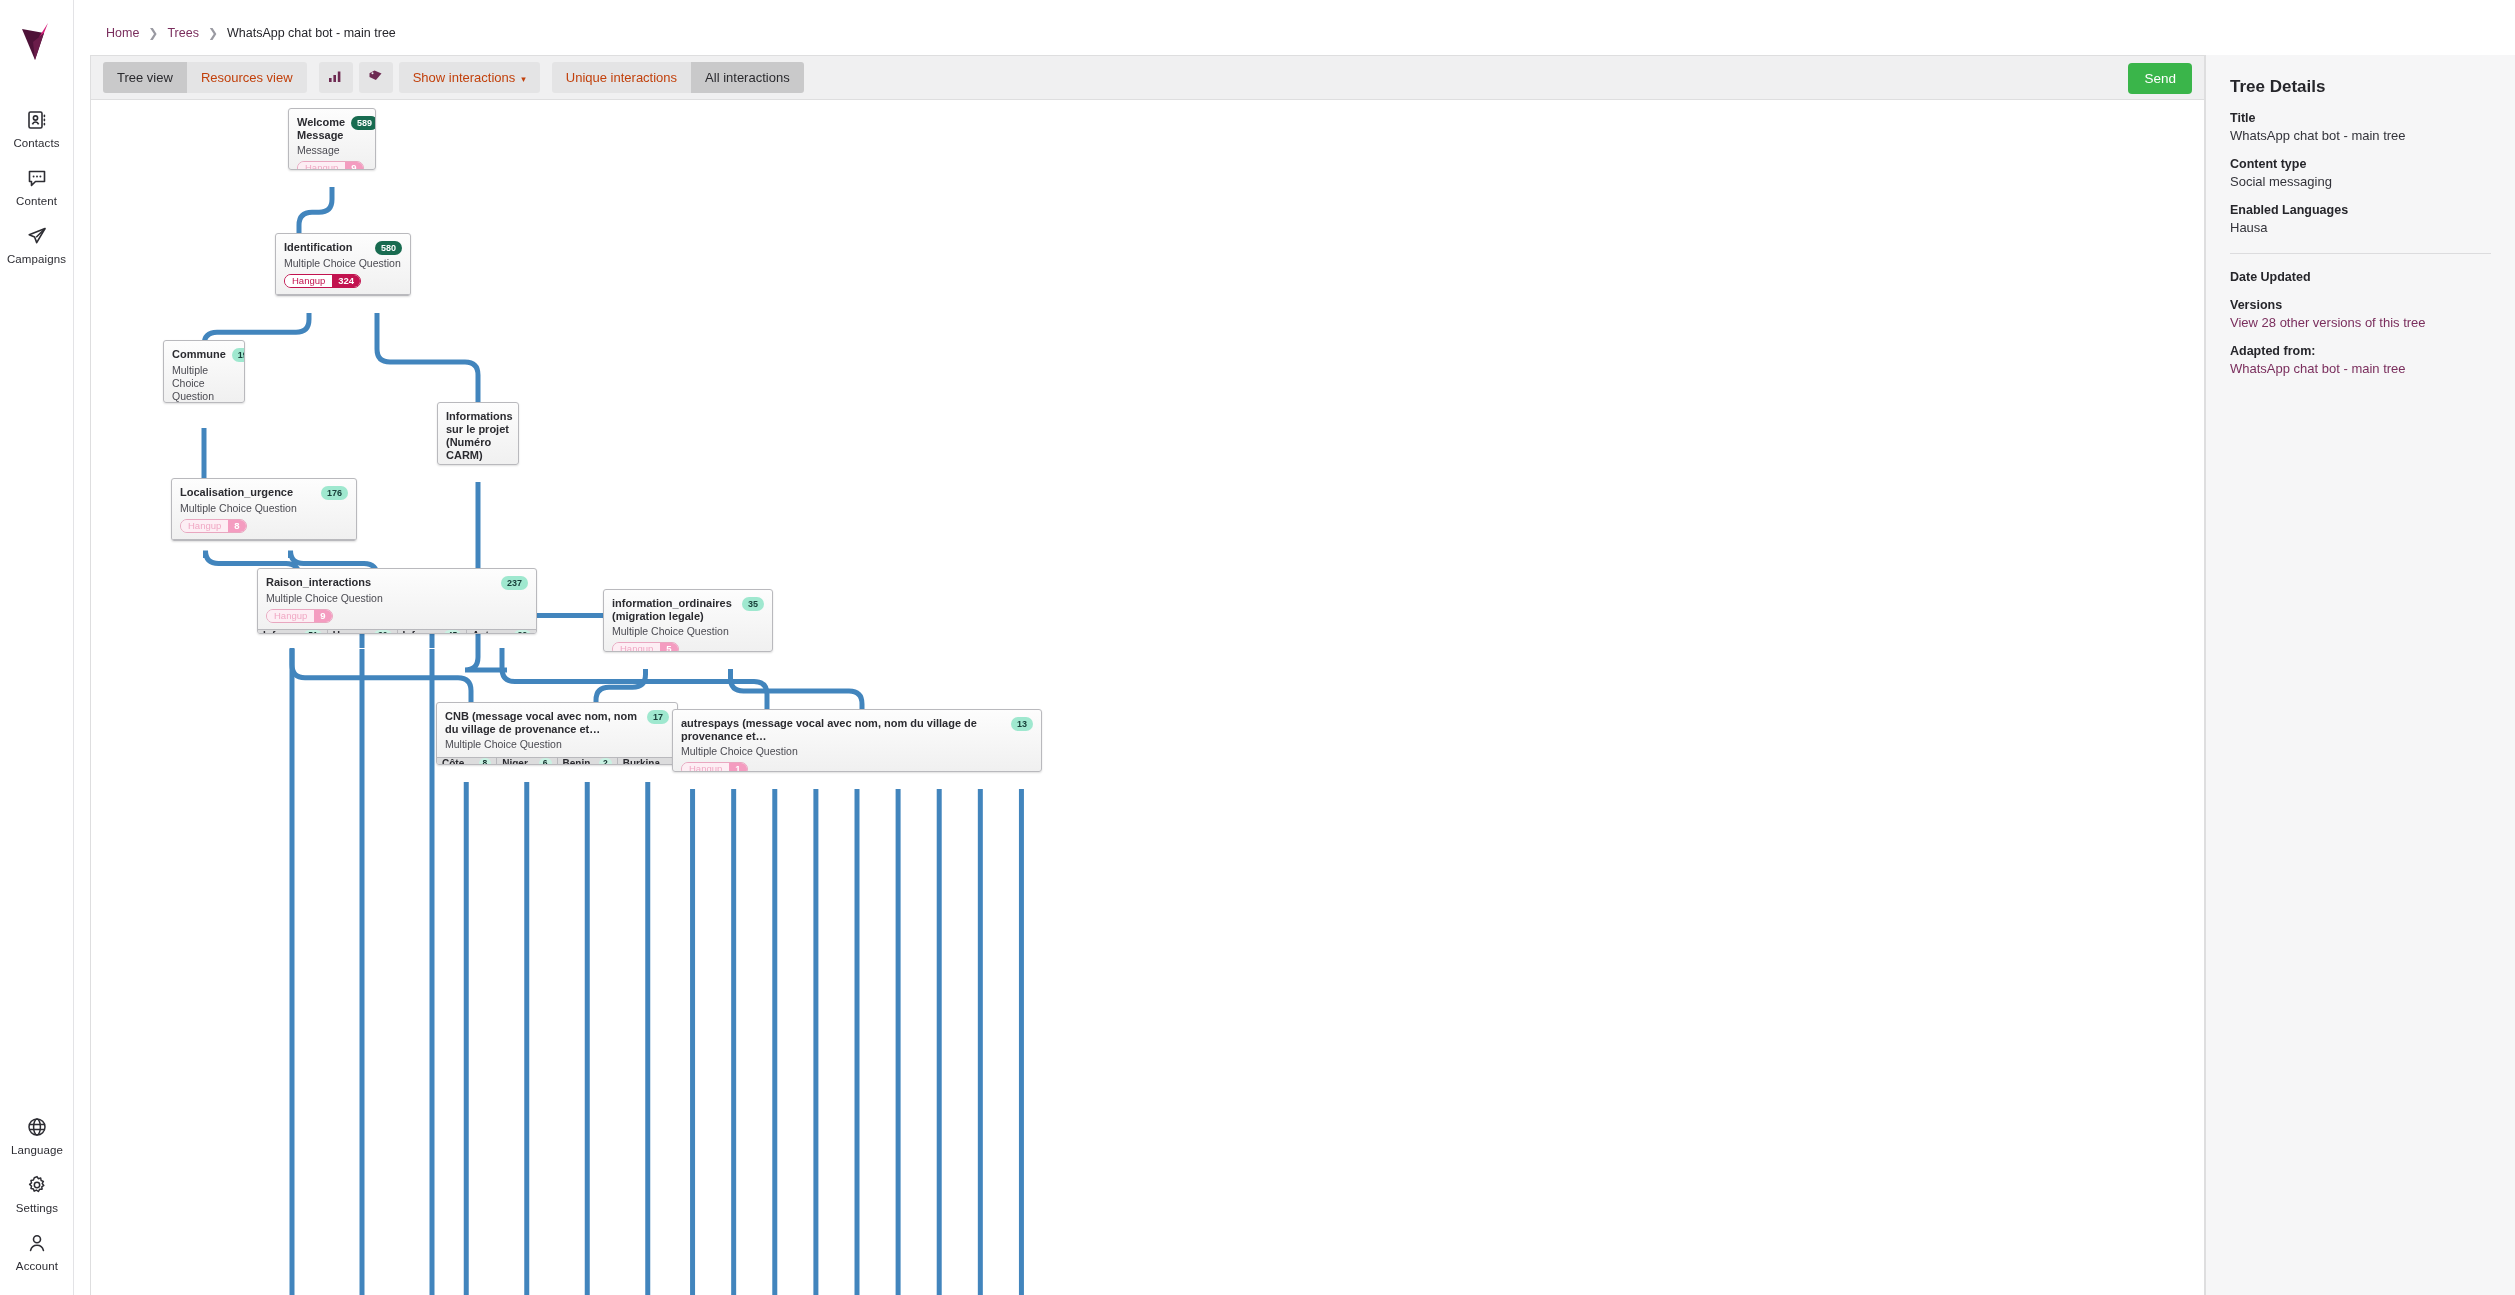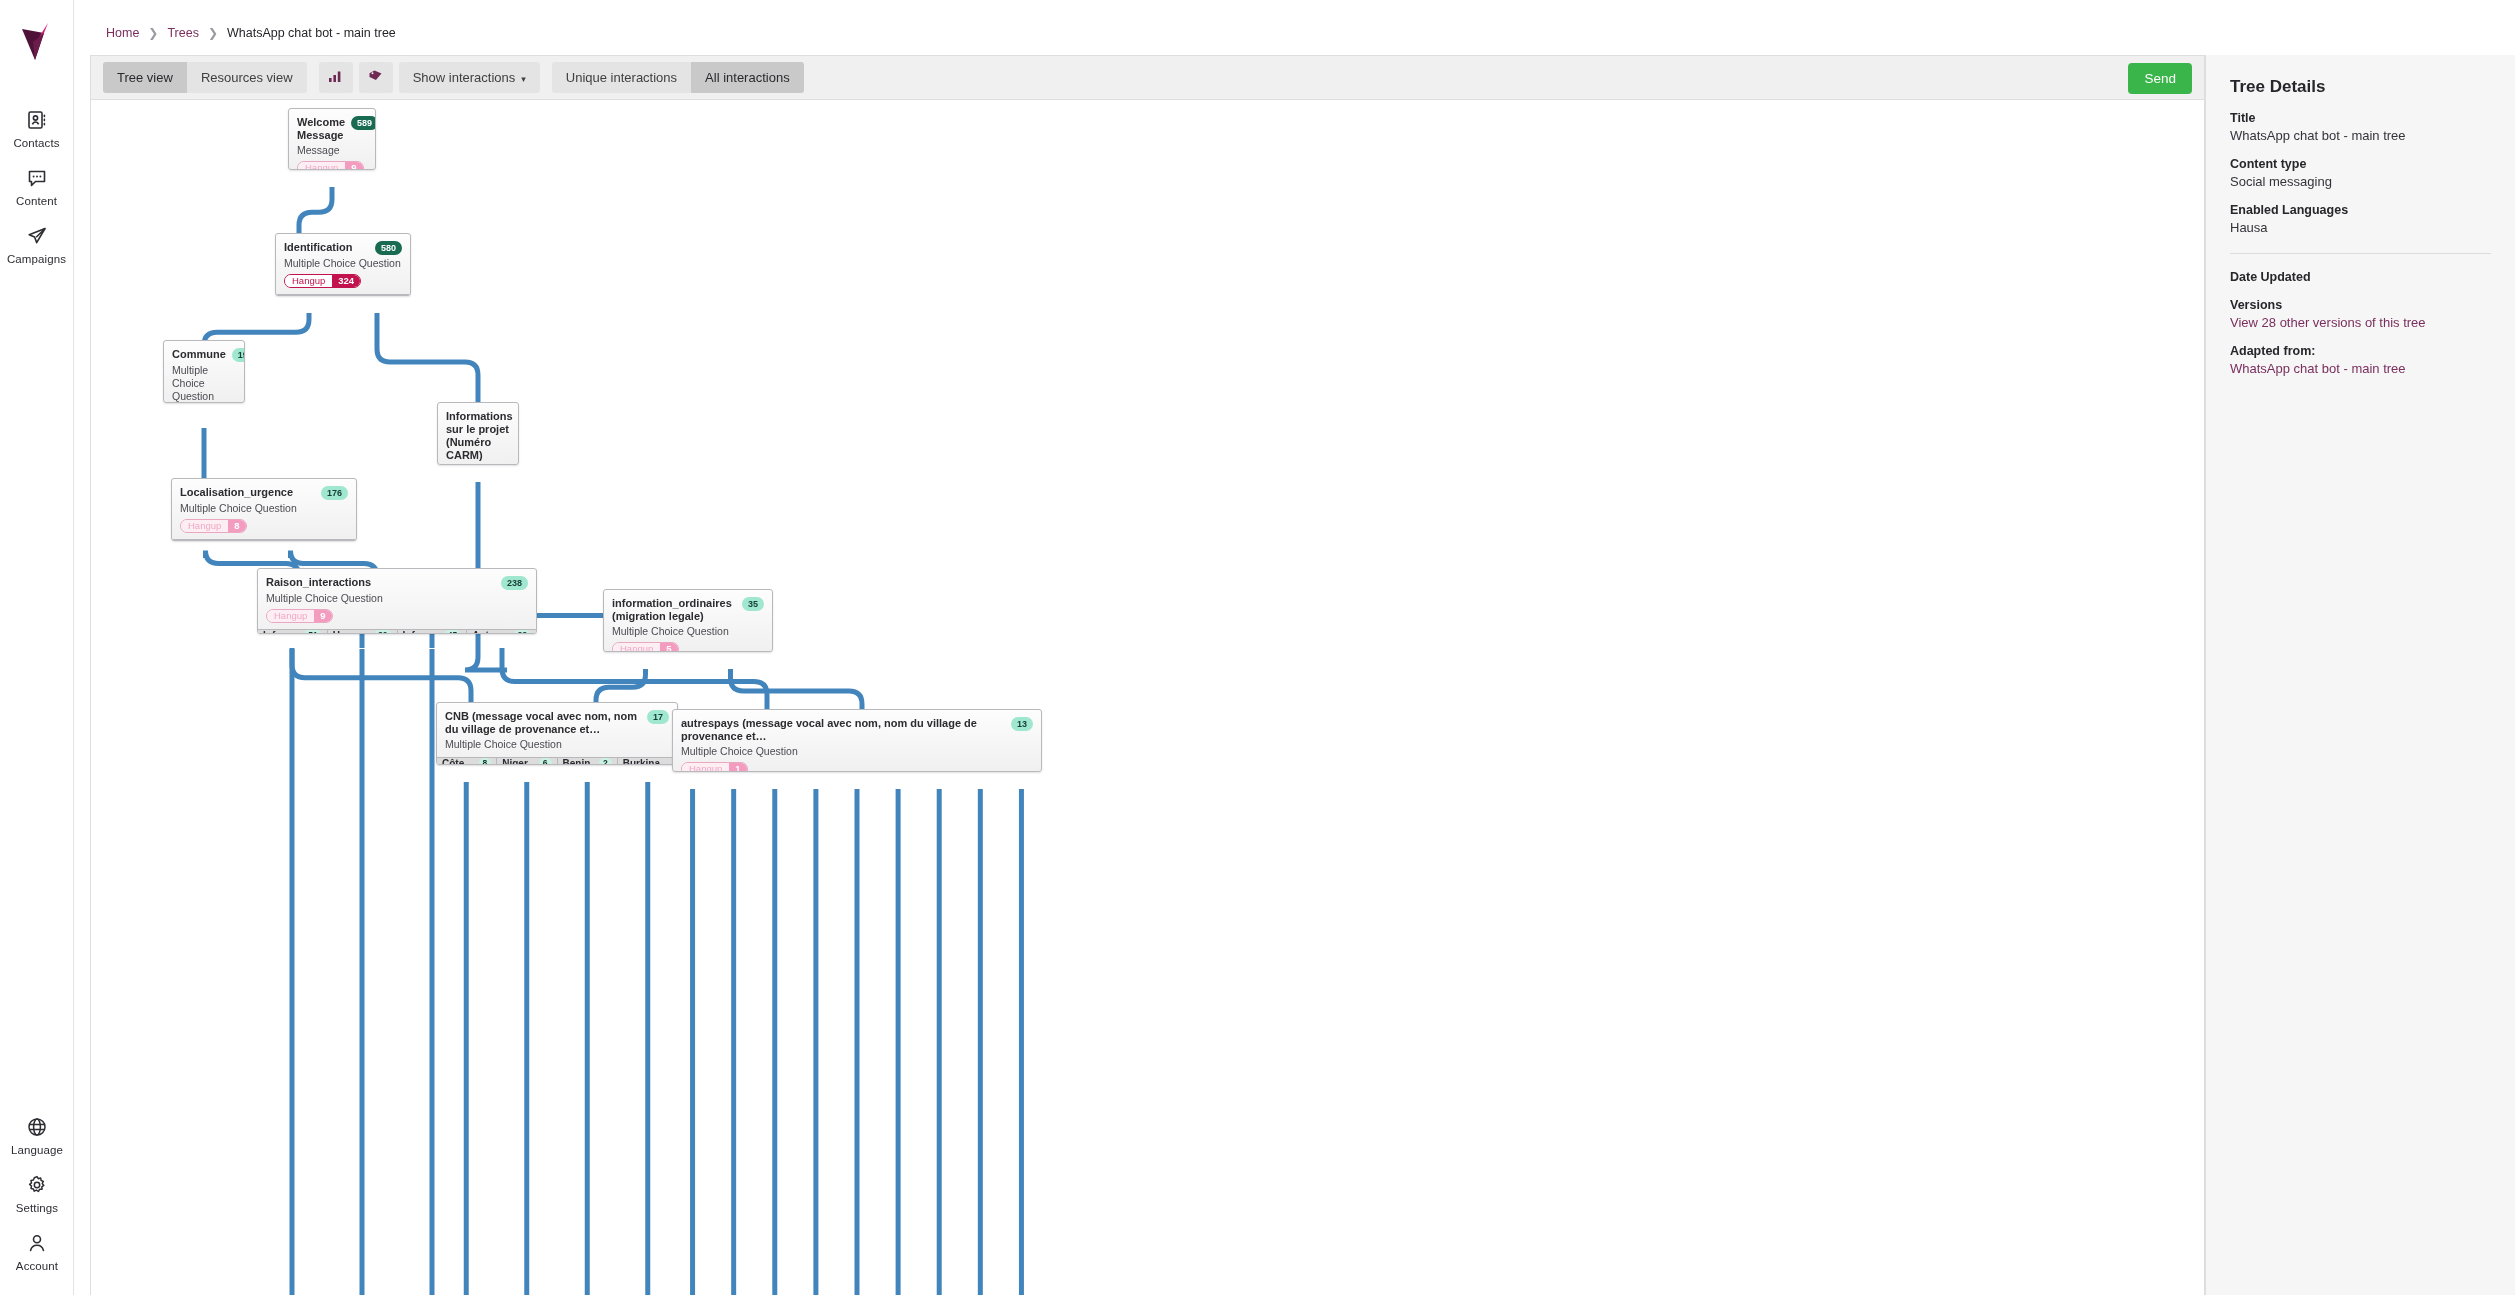--- a/index.html
+++ b/index.html
@@ -58,21 +58,21 @@
     margin: 15px 0 0 0;
     height: 45px; background: #f0f0f1;
     border: 1px solid #dededf;
     display: flex; align-items: center; padding: 0 12px;
     position: relative;
   }
   .btn-group { display: flex; margin-right: 12px; }
   .tb-btn {
     background: #e4e4e5; border: none;
     font-family: "Liberation Sans", sans-serif;
-    font-size: 13px; color: #404040;
+    font-size: 13px; color: #c2410c;
     padding: 0 14px; height: 31px; line-height: 31px;
     cursor: pointer; white-space: nowrap;
     border-radius: 3px;
   }
   .tb-btn.first { border-radius: 3px 0 0 3px; }
   .tb-btn.last  { border-radius: 0 3px 3px 0; }
   .tb-btn.active { background: #c9c9ca; color: #2a2a2e; }
   .tb-icon-btn {
     background: #e4e4e5; border: none; width: 34px; height: 31px;
     border-radius: 3px; margin-right: 6px; cursor: pointer;
@@ -408,21 +408,21 @@
                     <div class="node-titleline">
                       <div class="node-title">Informations sur le projet (Numéro CARM)</div>
                       <span class="badge-green">61</span>
                     </div>
                     <div class="node-sub">Message</div>
                   </div>
                 </div>
                 <div class="node" style="left: 166px; top: 468px; width: 280px; height: 66px;">
                   <div class="node-body"><div class="node-titleline">
                       <div class="node-title">Raison_interactions</div>
-                      <span class="badge-green">238</span>
+                      <span class="badge-green">237</span>
                     </div><div class="node-sub">Multiple Choice Question</div><div class="hangup">
                       <span class="hu-lbl">Hangup</span>
                       <span class="hu-num">9</span>
                     </div></div>
                   <div class="node-footer">
                     <div class="port">
                       <span class="p-lbl">Informations sur les…</span>
                       <span class="p-num">51</span>
                     </div>
                     <div class="port">

